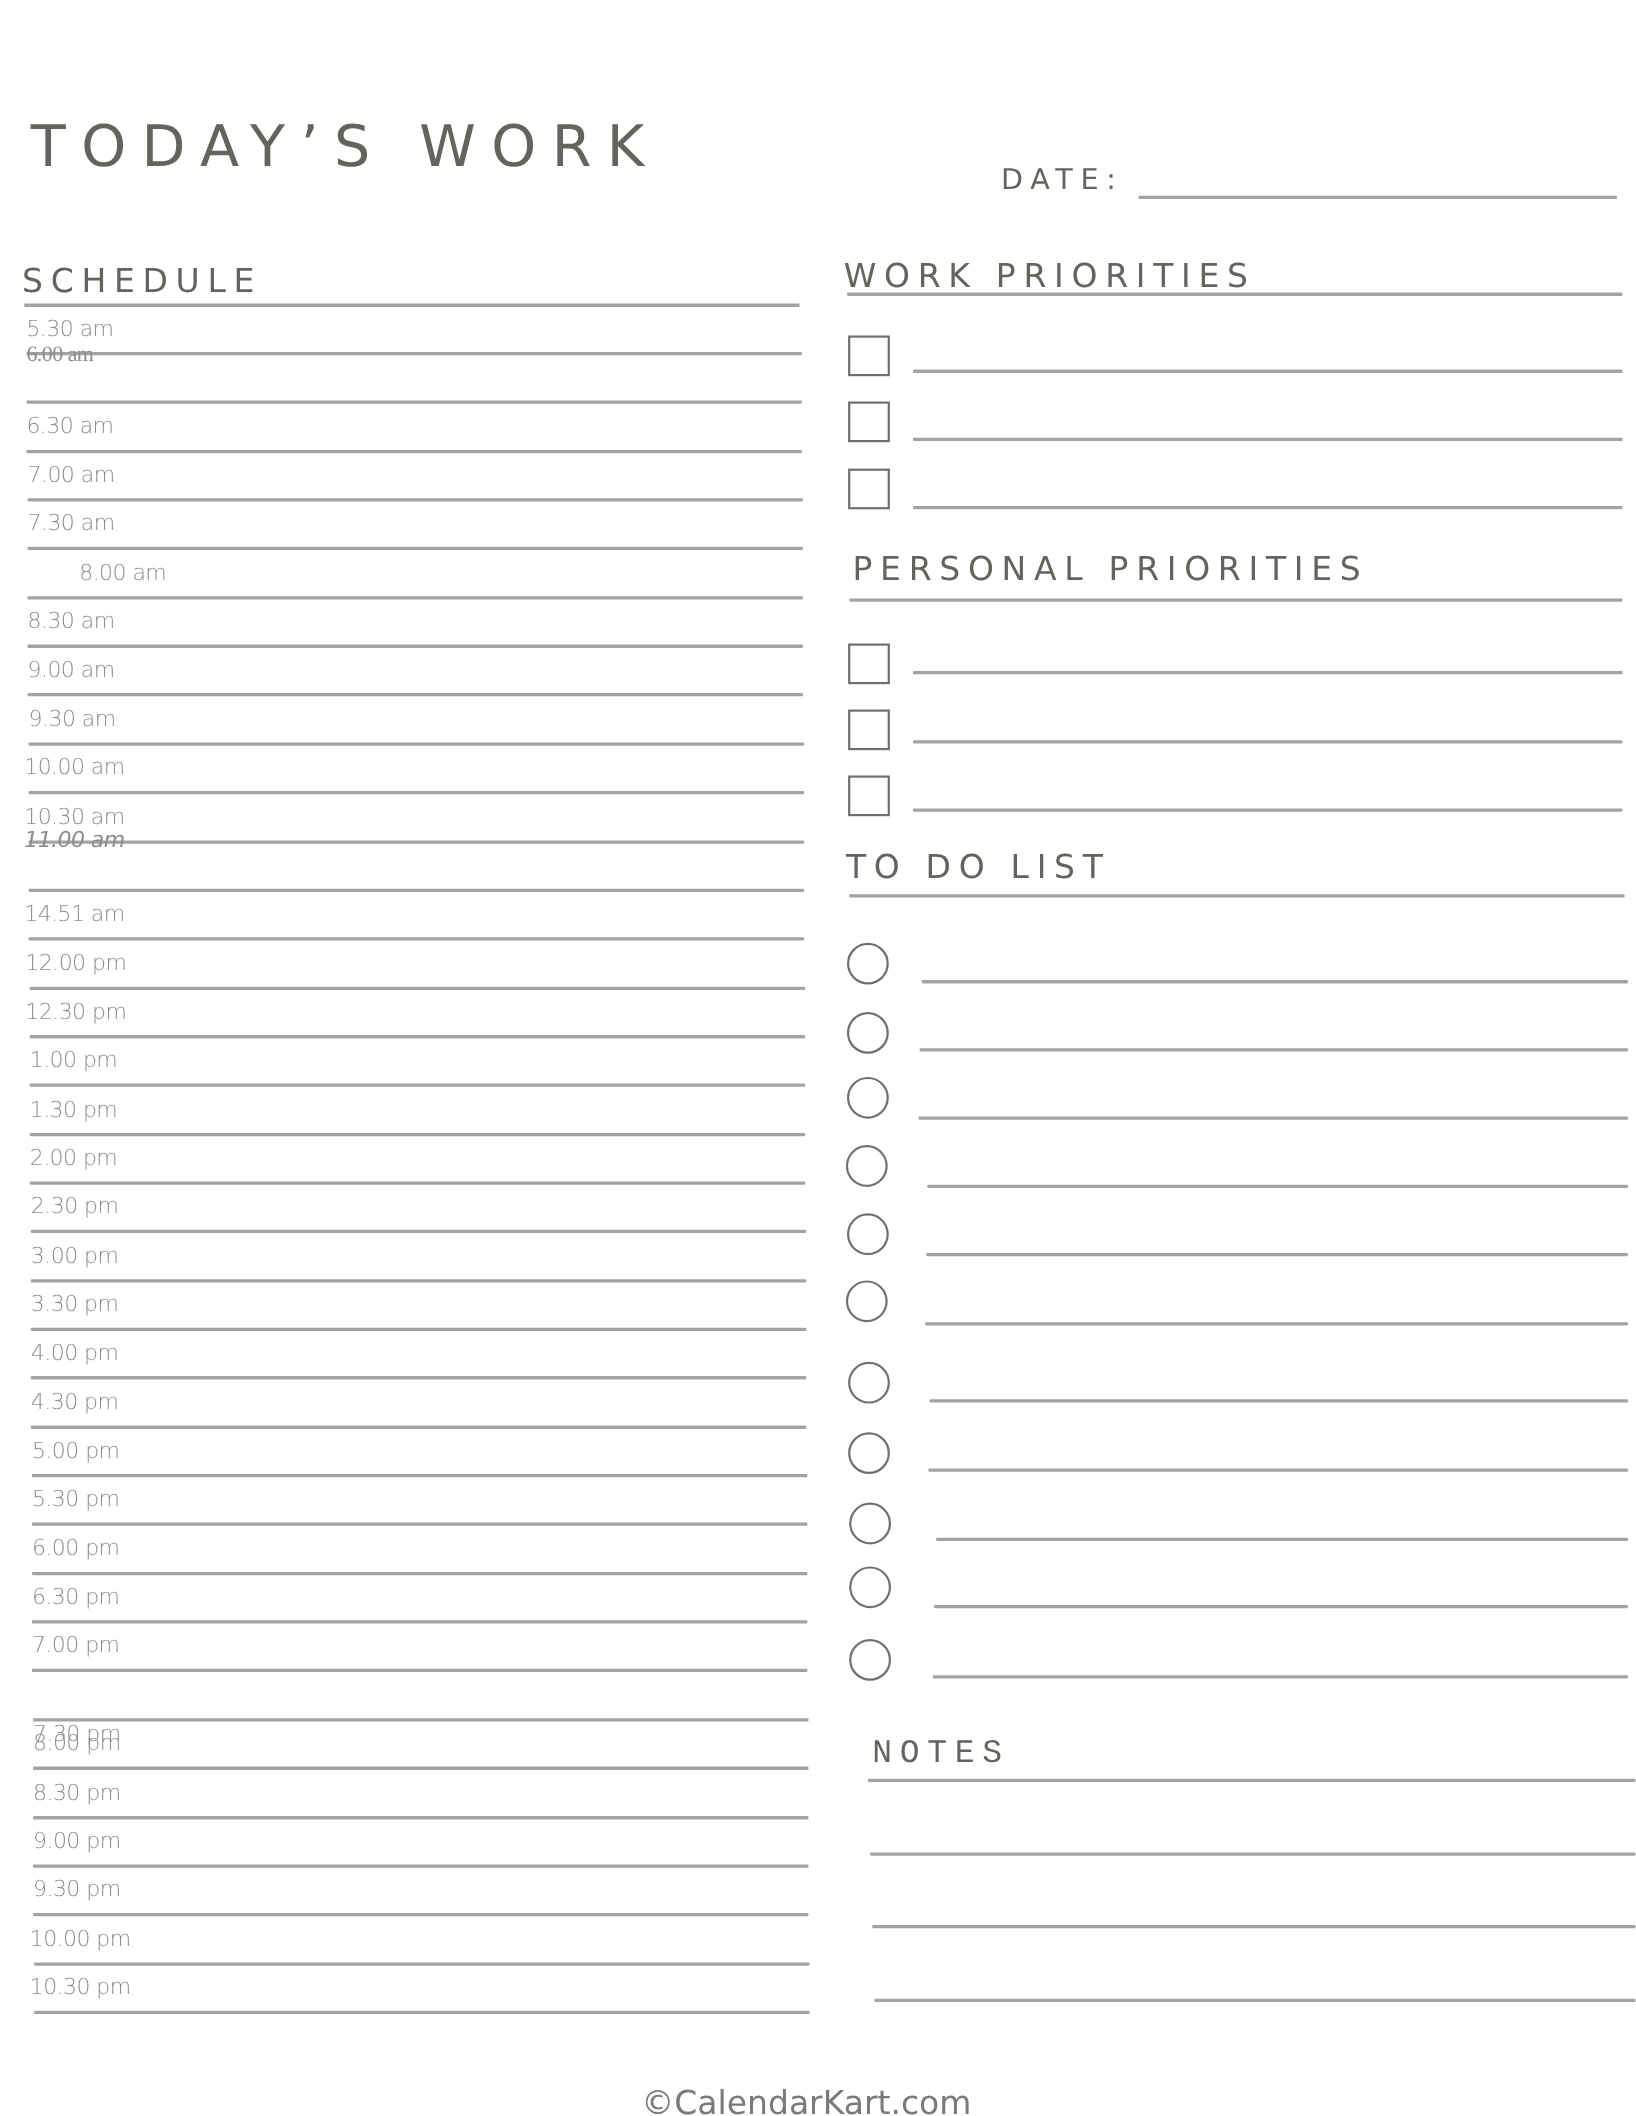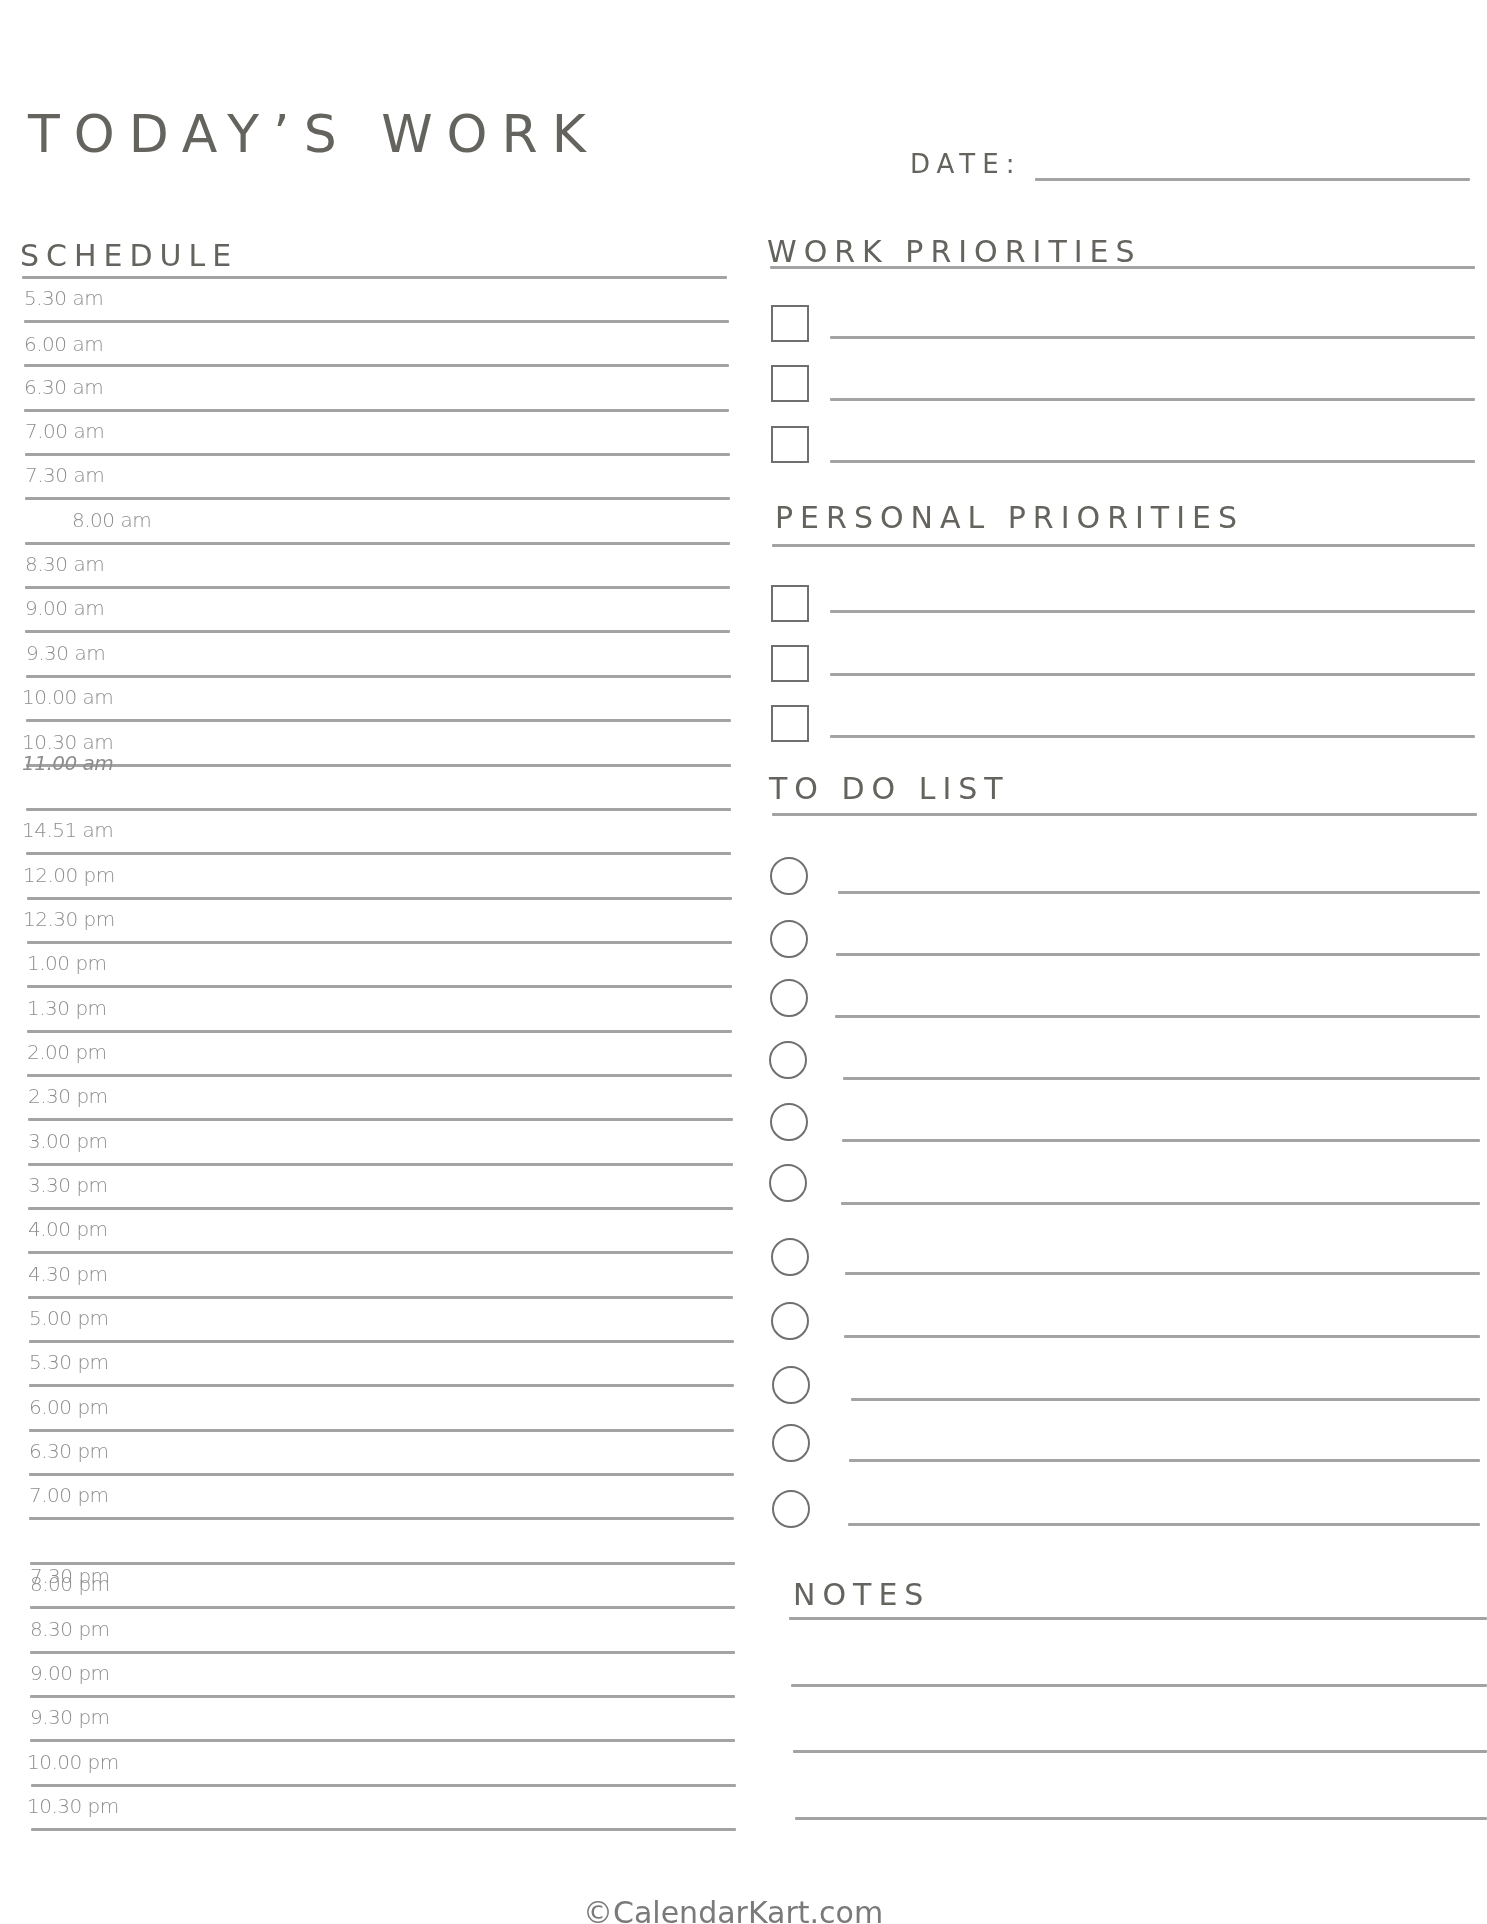--- a/index.html
+++ b/index.html
@@ -20,21 +20,21 @@
 <div class="abs title">TODAY’S WORK</div>
 <div class="abs date-label">DATE:</div>
 <div class="rule" style="left:1035px; top:178px; width:435px;"></div>
 
 <div id="schedule">
   <div class="section-head" style="left:20px; top:240px;">SCHEDULE</div>
   <div class="rule" style="left:22px; top:276px; width:705px;"></div>
   <div id="schedule-rows">
       <div class="time" style="left: 24px; top: 286px;">5.30 am</div>
       <div class="rule" style="left: 24px; top: 320px; width: 705px;"></div>
-      <div class="time" style="left: 24px; top: 332px;">6.00 am</div>
+      <div class="time" style="left: 24px; top: 310px; font-family: Liberation Serif, serif;">6.00 am</div>
       <div class="rule" style="left: 24px; top: 364px; width: 705px;"></div>
       <div class="time" style="left: 24px; top: 375px;">6.30 am</div>
       <div class="rule" style="left: 24px; top: 409px; width: 705px;"></div>
       <div class="time" style="left: 25px; top: 419px;">7.00 am</div>
       <div class="rule" style="left: 25px; top: 453px; width: 705px;"></div>
       <div class="time" style="left: 25px; top: 463px;">7.30 am</div>
       <div class="rule" style="left: 25px; top: 497px; width: 705px;"></div>
       <div class="time" style="left: 25px; top: 508px; margin-left: 47px;">8.00 am</div>
       <div class="rule" style="left: 25px; top: 542px; width: 705px;"></div>
       <div class="time" style="left: 25px; top: 552px;">8.30 am</div>
@@ -147,21 +147,21 @@
       <div class="circle" style="left: 772px; top: 1366px;"></div>
       <div class="rule" style="left: 851px; top: 1398px; width: 629px;"></div>
       <div class="circle" style="left: 772px; top: 1424px;"></div>
       <div class="rule" style="left: 849px; top: 1459px; width: 631px;"></div>
       <div class="circle" style="left: 772px; top: 1490px;"></div>
       <div class="rule" style="left: 848px; top: 1523px; width: 632px;"></div>
     </div>
 </div>
 
 <div id="notes">
-  <div class="section-head" style="left:793px; top:1579px;">NOTES</div>
+  <div class="section-head" style="left:793px; top:1579px;font-family:Liberation Mono, monospace;">NOTES</div>
   <div class="rule" style="left:789px; top:1617px; width:698px;"></div>
   <div id="notes-rows">
       <div class="rule" style="left: 791px; top: 1684px; width: 696px;"></div>
       <div class="rule" style="left: 793px; top: 1750px; width: 694px;"></div>
       <div class="rule" style="left: 795px; top: 1817px; width: 692px;"></div>
     </div>
 </div>
 
 <div class="footer">©CalendarKart.com</div>
 

